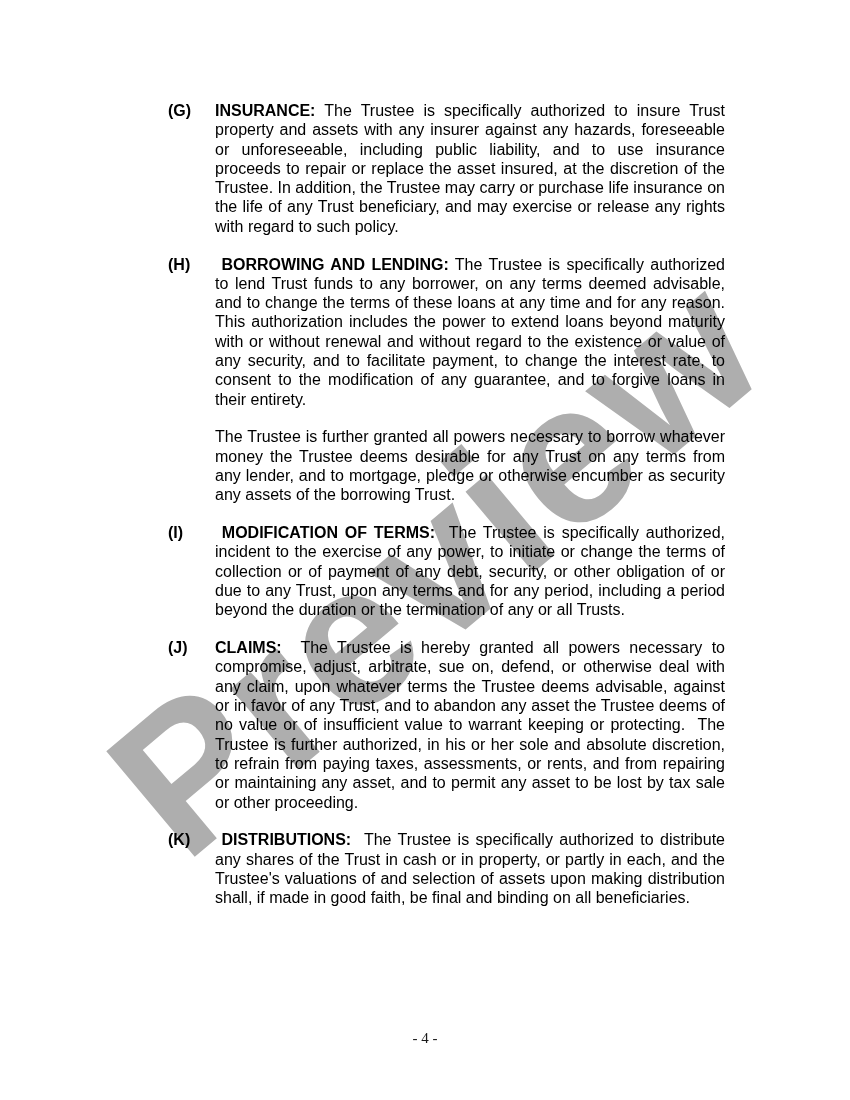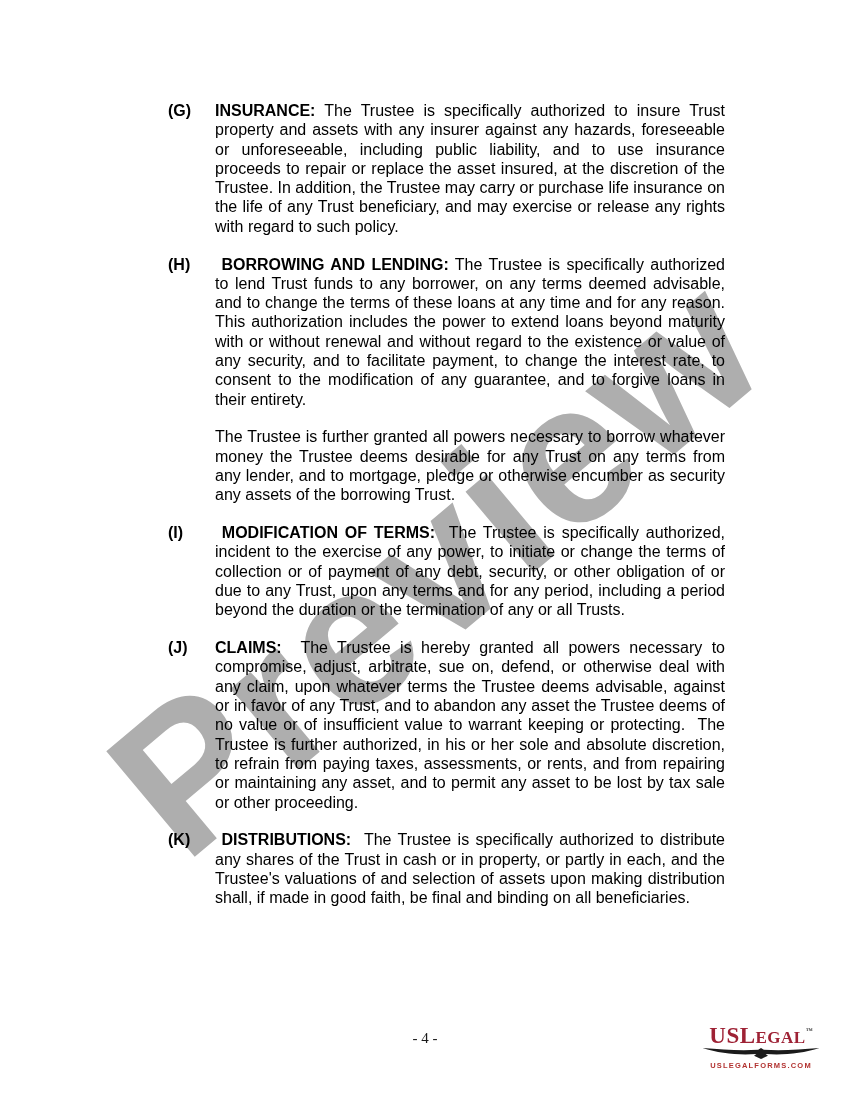--- a/index.html
+++ b/index.html
@@ -134,21 +134,14 @@
 
     <section class="section">
       <span class="sec-label">(K)</span>
       <p class="sec-text"><b>&nbsp;DISTRIBUTIONS:</b><span> &nbsp;The Trustee is specifically authorized to distribute any shares of the Trust in cash or in property, or partly in each, and the Trustee's valuations of and selection of assets upon making distribution shall, if made in good faith, be final and binding on all beneficiaries.</span></p>
     </section>
 
   </div>
 
   <div class="page-number">- 4 -</div>
 
-  <div class="logo">
-    <div class="logo-wordmark"><span>USL</span><span class="small-caps">EGAL</span><span class="tm">™</span></div>
-    <svg class="logo-eagle" width="122" height="13" viewBox="0 0 130 14" xmlns="http://www.w3.org/2000/svg">
-      <path d="M65 1 L68 3 C86 4.2 106 3 128 1.2 C110 7 89 9 70 7.6 L72.5 9.5 L65 13 L57.5 9.5 L60 7.6 C41 9 20 7 2 1.2 C24 3 44 4.2 62 3 Z" fill="#1b1b1b"></path>
-    </svg>
-    <div class="logo-site">USLEGALFORMS.COM</div>
-  </div>
 
 </div>
 
 </body></html>

